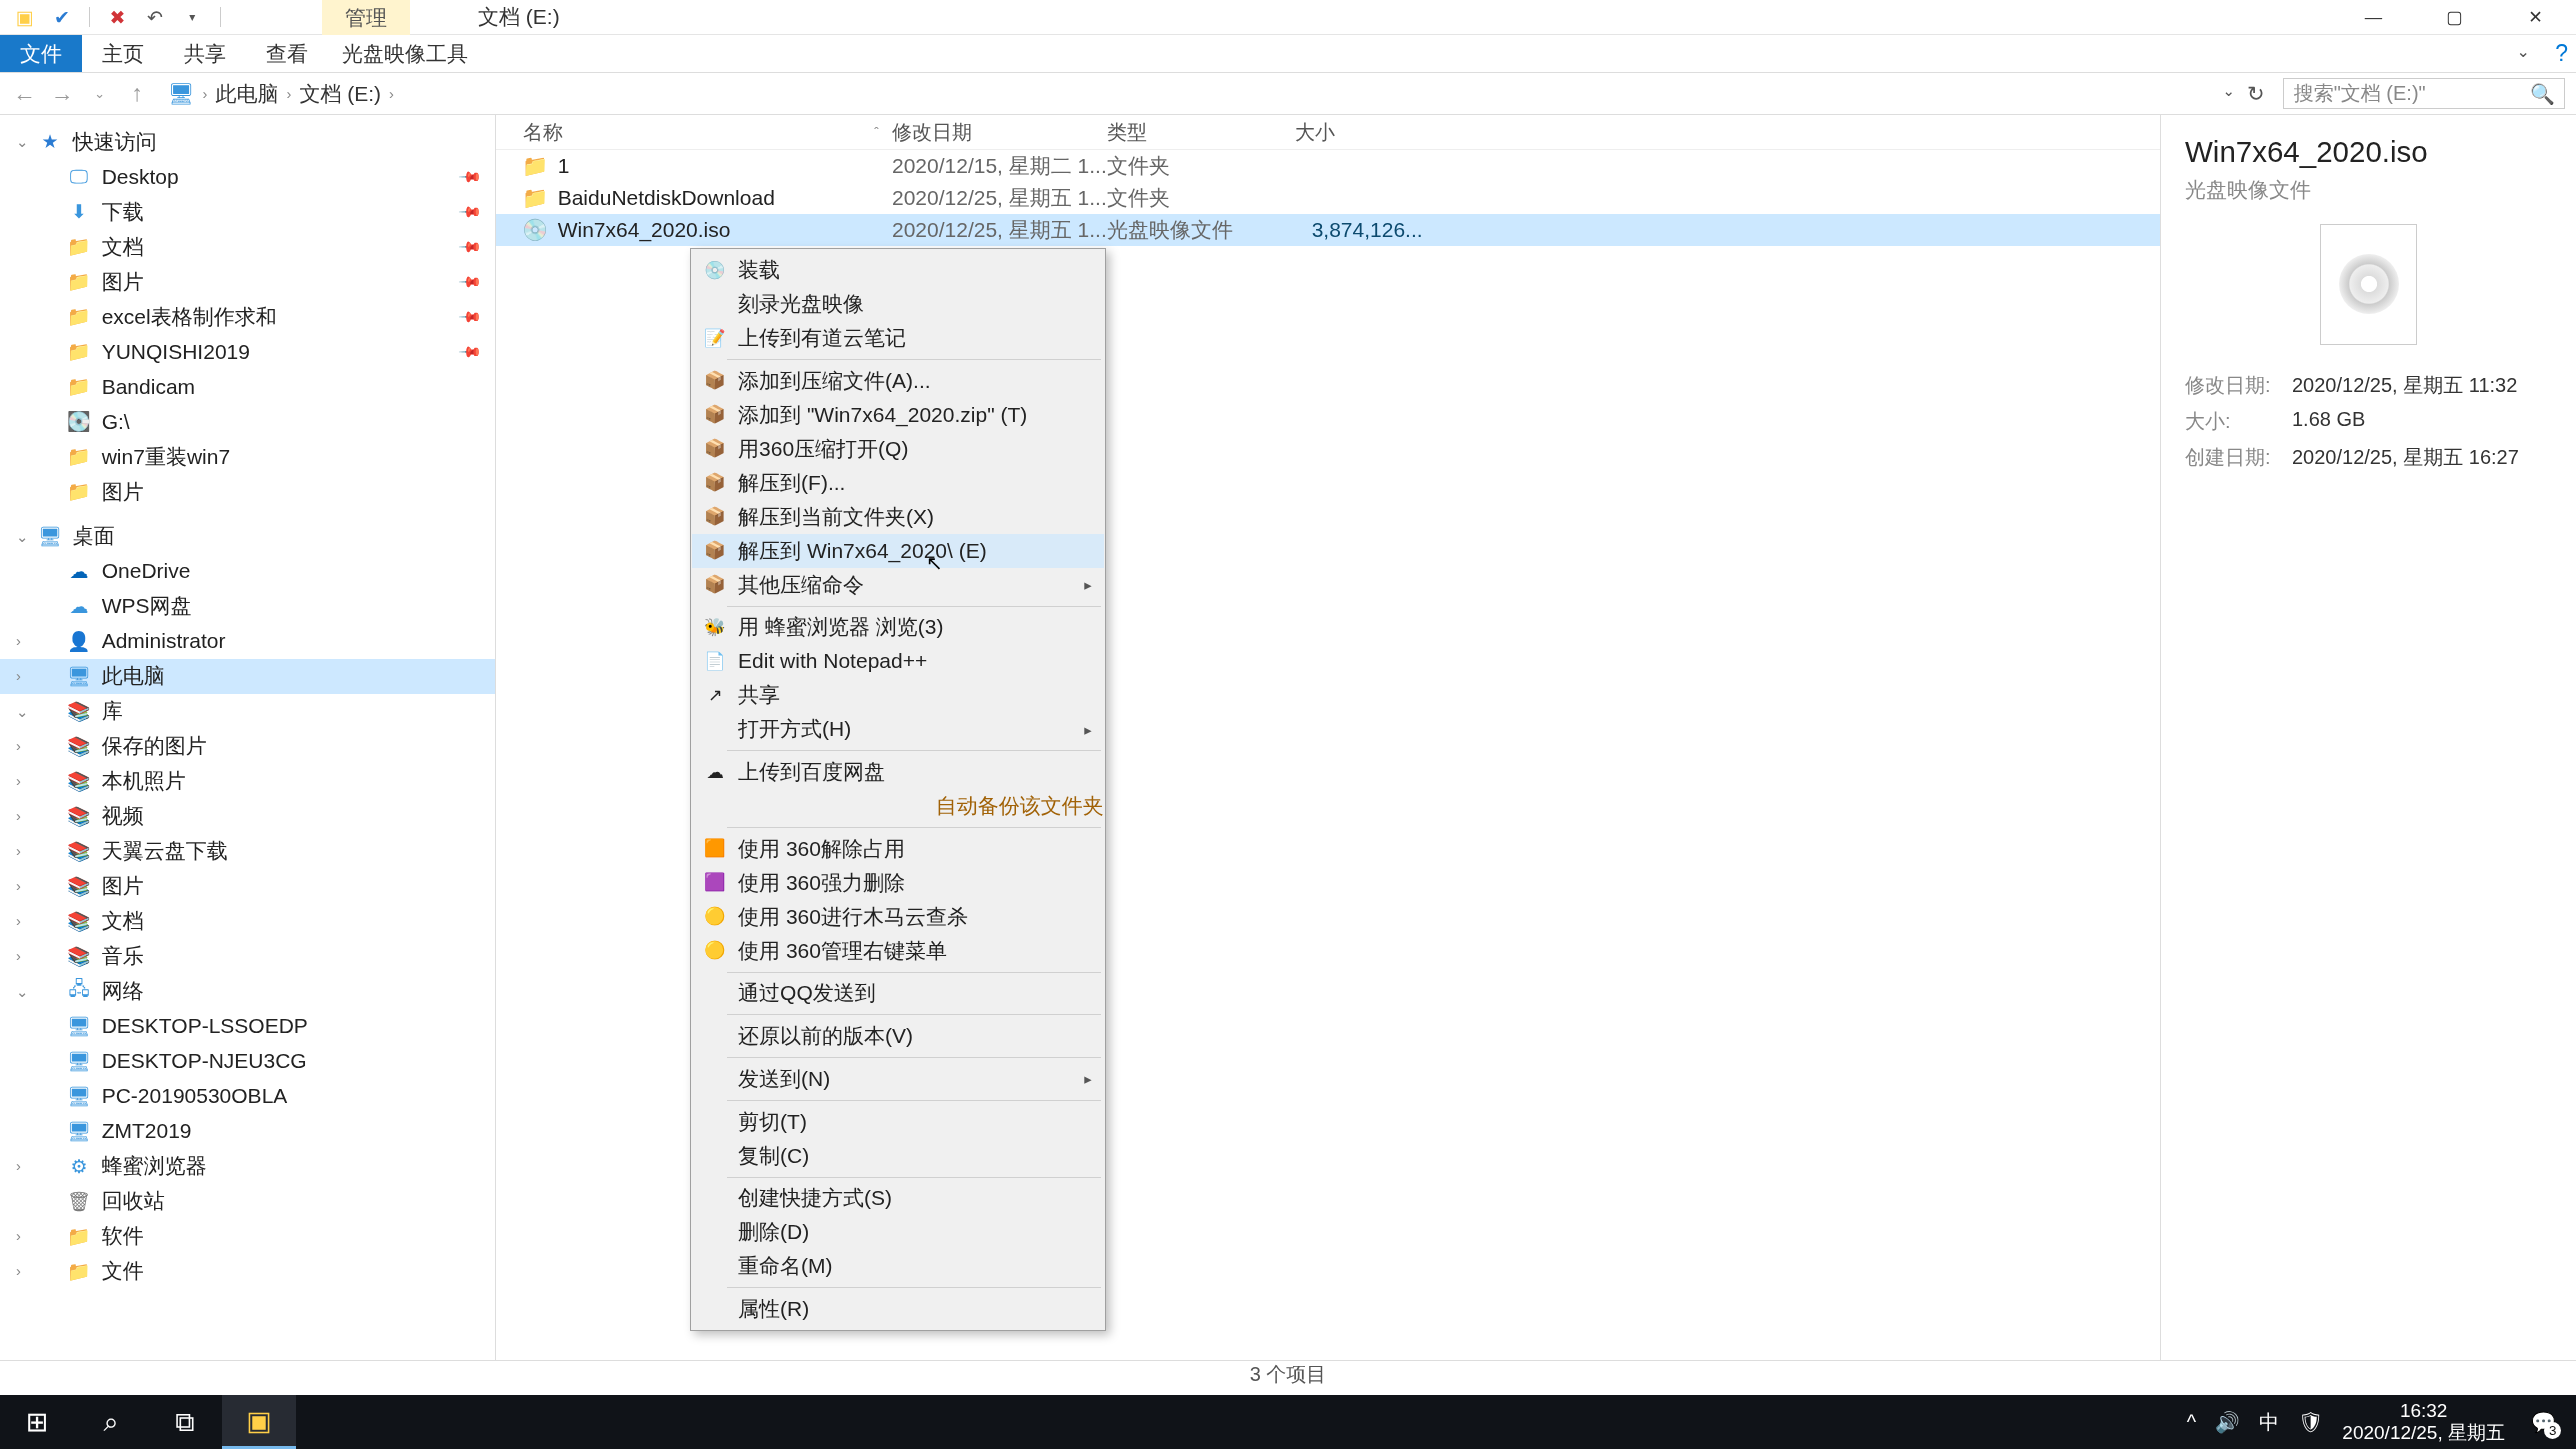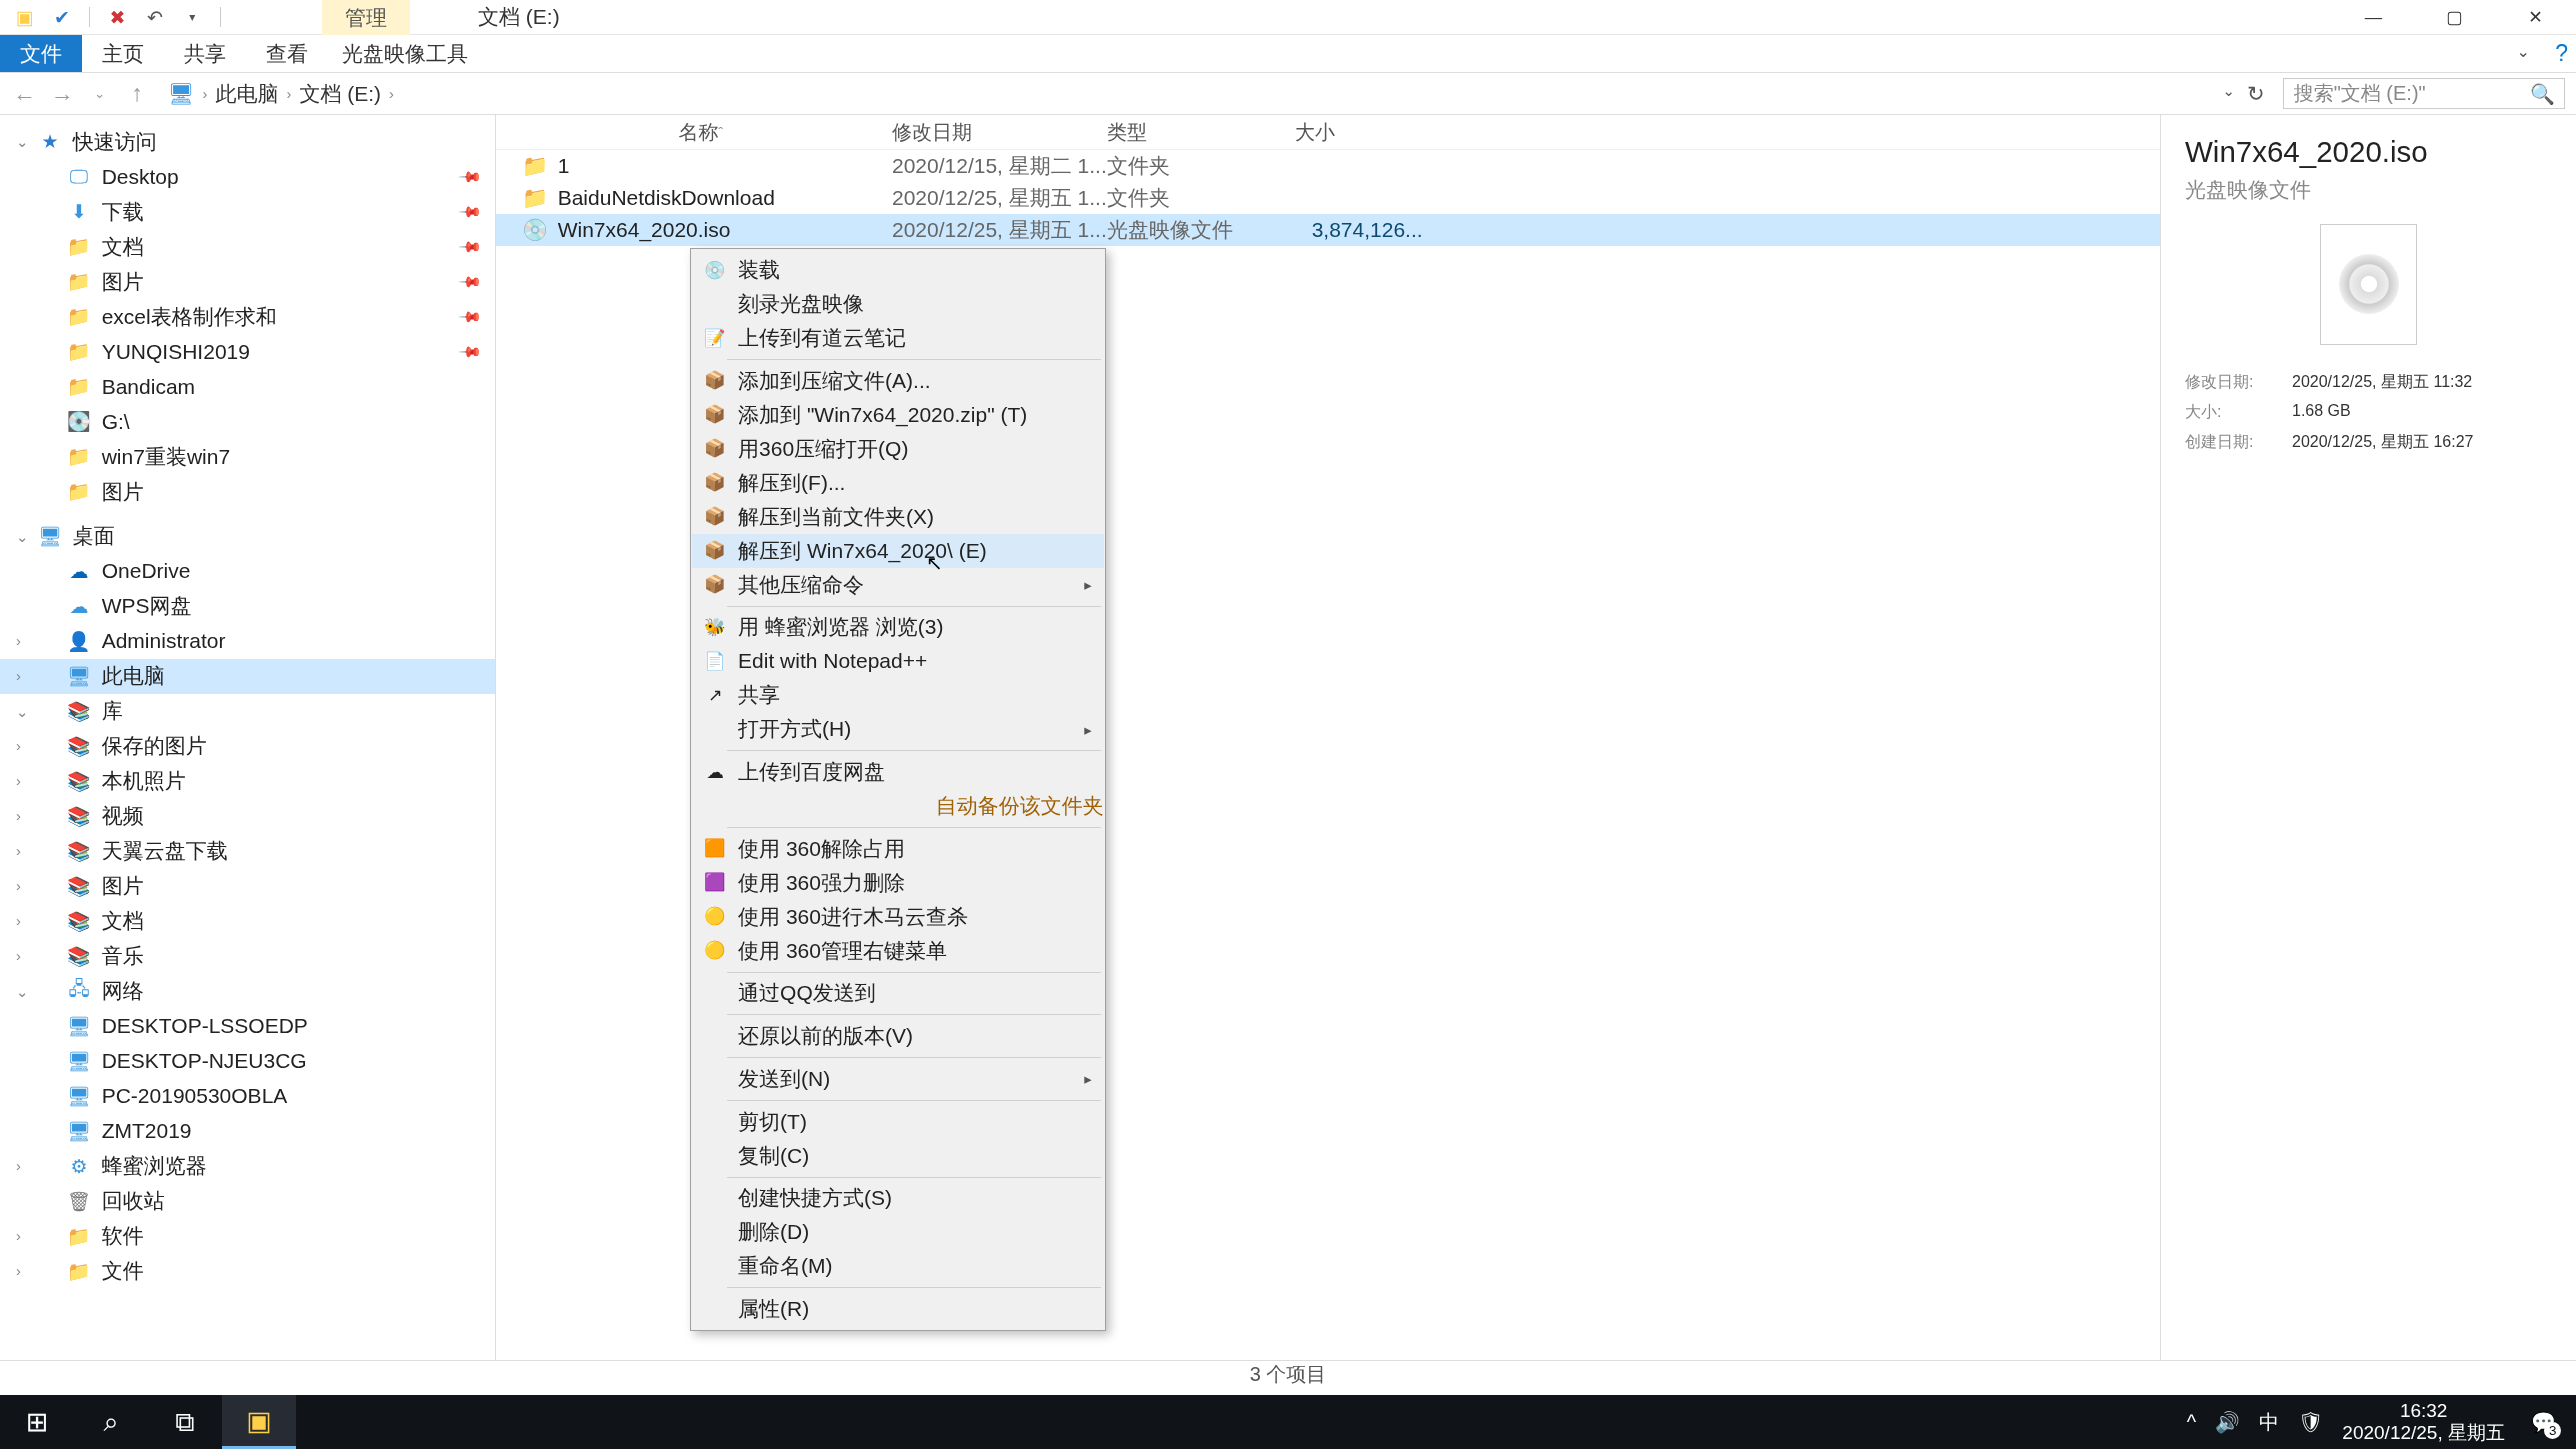--- a/index.html
+++ b/index.html
@@ -49,40 +49,40 @@
 .ic-user { color: #7a7a7a; }
 .ic-pc { color: #3a96dd; }
 .ic-lib { color: #6aa84f; }
 .ic-net { color: #3a96dd; }
 .ic-disk { color: #888; }
 .ic-panel { color: #3a96dd; }
 .ic-recycle { color: #7a7a7a; }
 
 .content { flex: 1; position: relative; }
 .col-headers { height: 35px; display: flex; align-items: center; border-bottom: 0.7px solid #eee; color: #555; font-size: 20px; }
-.col-name { width: 396px; padding-left: 27px; display: flex; align-items: center; justify-content: center; }
+.col-name { width: 396px; padding-left: 27px; display: flex; align-items: center; justify-content: space-between; }
 .col-name .sort { color: #888; font-size: 13.4px; margin-right: 13.4px; }
 .col-date { width: 215px; }
 .col-type { width: 188px; }
 .col-size { width: 141px; }
 .file-row { height: 32px; display: flex; align-items: center; font-size: 21px; color: #222; }
 .file-row.selected { background: #cce8ff; }
 .file-row .cell-name { width: 396px; padding-left: 27px; display: flex; align-items: center; gap: 10.7px; }
 .file-row .cell-date { width: 215px; color: #666; }
 .file-row .cell-type { width: 188px; color: #666; }
 .file-row .cell-size { width: 141px; color: #0c4a6e; text-align: right; padding-right: 13.4px; }
 .file-ic { width: 24px; height: 24px; display: flex; align-items: center; justify-content: center; }
 
 
 .details { width: 416px; border-left: 0.7px solid #ddd; padding: 20px 24px; }
 .details-title { font-size: 29.5px; color: #222; margin-bottom: 6.7px; }
 .details-sub { font-size: 21px; color: #888; margin-bottom: 20px; }
 .details-thumb { width: 97px; height: 121px; border: 0.7px solid #ccc; margin: 0 auto 27px; background: #fff; display: flex; align-items: center; justify-content: center; }
 .disc { width: 60px; height: 60px; border-radius: 50%; background: radial-gradient(circle, #fff 18%, #ddd 20%, #eee 45%, #ccc 48%, #eee 70%, #ddd 100%); }
-.details-row { display: flex; margin-bottom: 9.4px; font-size: 16px; }
+.details-row { display: flex; margin-bottom: 9.4px; font-size: 20px; }
 .details-label { width: 107px; color: #888; }
 .details-value { color: #333; }
 
 
 .context-menu { position: absolute; left: 690px; top: 248px; width: 416px; background: #f0f0f0; border: 0.7px solid #a0a0a0; box-shadow: 4px 4px 9.4px rgba(0,0,0,0.25); padding: 4px 1.3px; z-index: 100; }
 .menu-item { height: 34px; display: flex; align-items: center; padding-left: 9.4px; font-size: 21px; color: #222; position: relative; }
 .menu-item.hover { background: #d8eaf9; }
 .menu-item.disabled { color: #a16207; justify-content: flex-end; }
 .menu-item .mi-icon { width: 27px; height: 27px; margin-right: 9.4px; display: flex; align-items: center; justify-content: center; font-size: 17.4px; }
 .menu-item .arrow { position: absolute; right: 12px; color: #555; font-size: 14.8px; }

